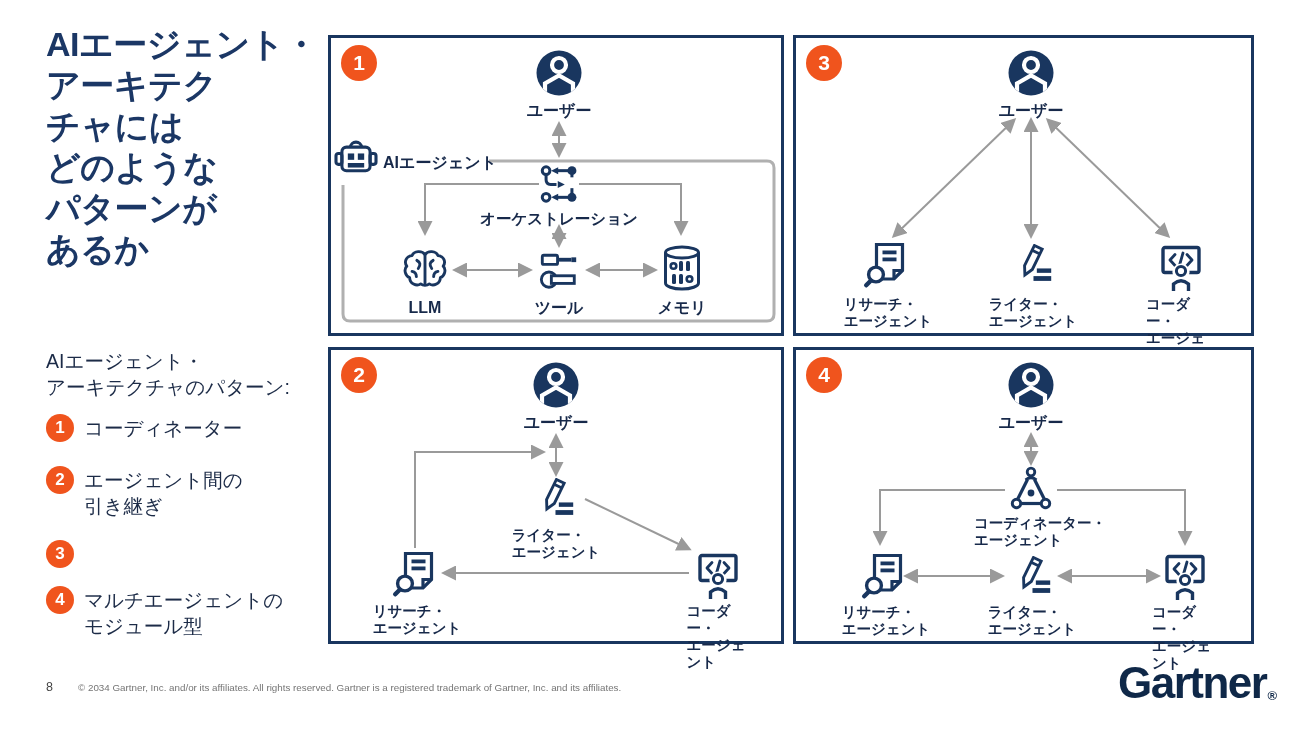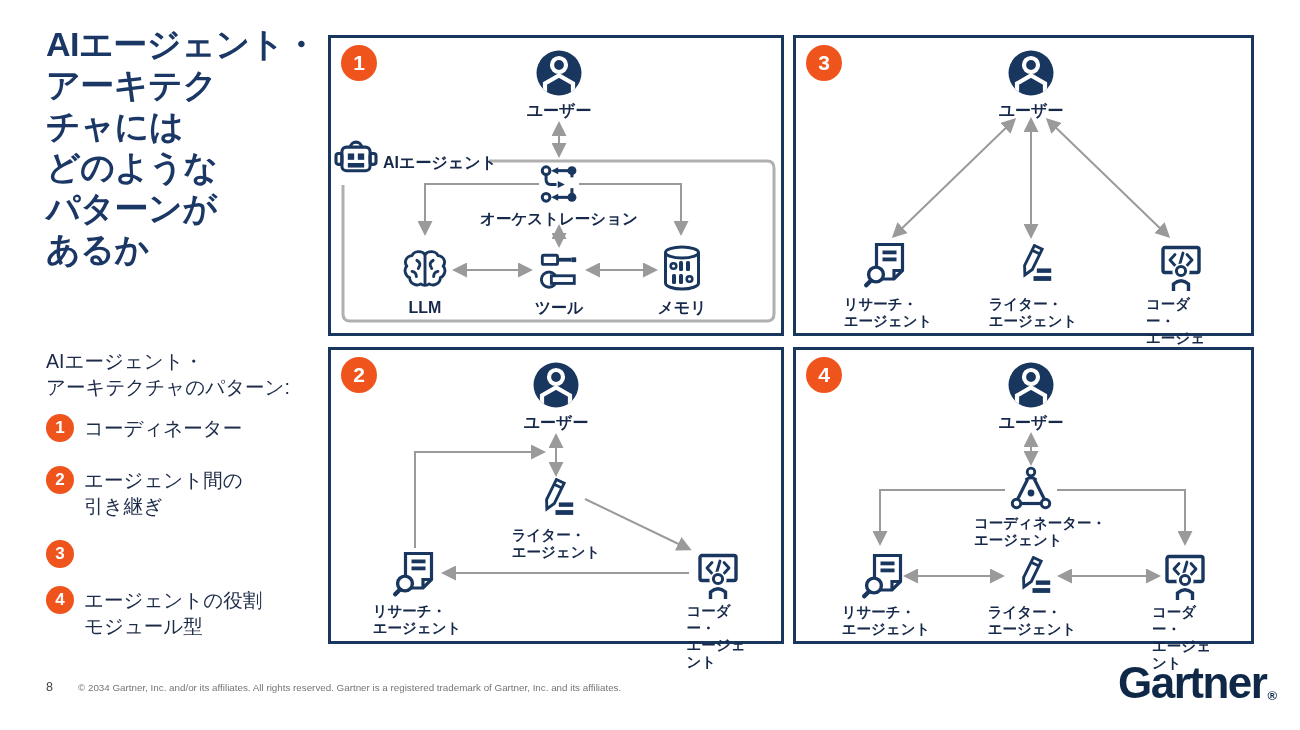--- a/index.html
+++ b/index.html
@@ -192,21 +192,21 @@
 <div class="abs side-item" style="top:466px;">
   <span class="badge">2</span>
   <span class="txt">エージェント間の
 引き継ぎ</span>
 </div>
 <div class="abs side-item" style="top:540px;">
   <span class="badge">3</span>
 </div>
 <div class="abs side-item" style="top:586px;">
   <span class="badge">4</span>
-  <span class="txt">エージェントの役割
+  <span class="txt">マルチエージェントの
 モジュール型</span>
 </div>
 
 <div class="panel" style="left:328px;top:35px;width:450px;height:295px;">
   <svg class="wires" width="450" height="295" viewBox="0 0 450 295">
     <defs>
       <marker id="ah1" viewBox="0 0 10 10" refX="8" refY="5" markerWidth="7.5" markerHeight="7.5" orient="auto-start-reverse">
         <path d="M0 0 L10 5 L0 10 Z" fill="#9A9A9A"></path>
       </marker>
     </defs>

